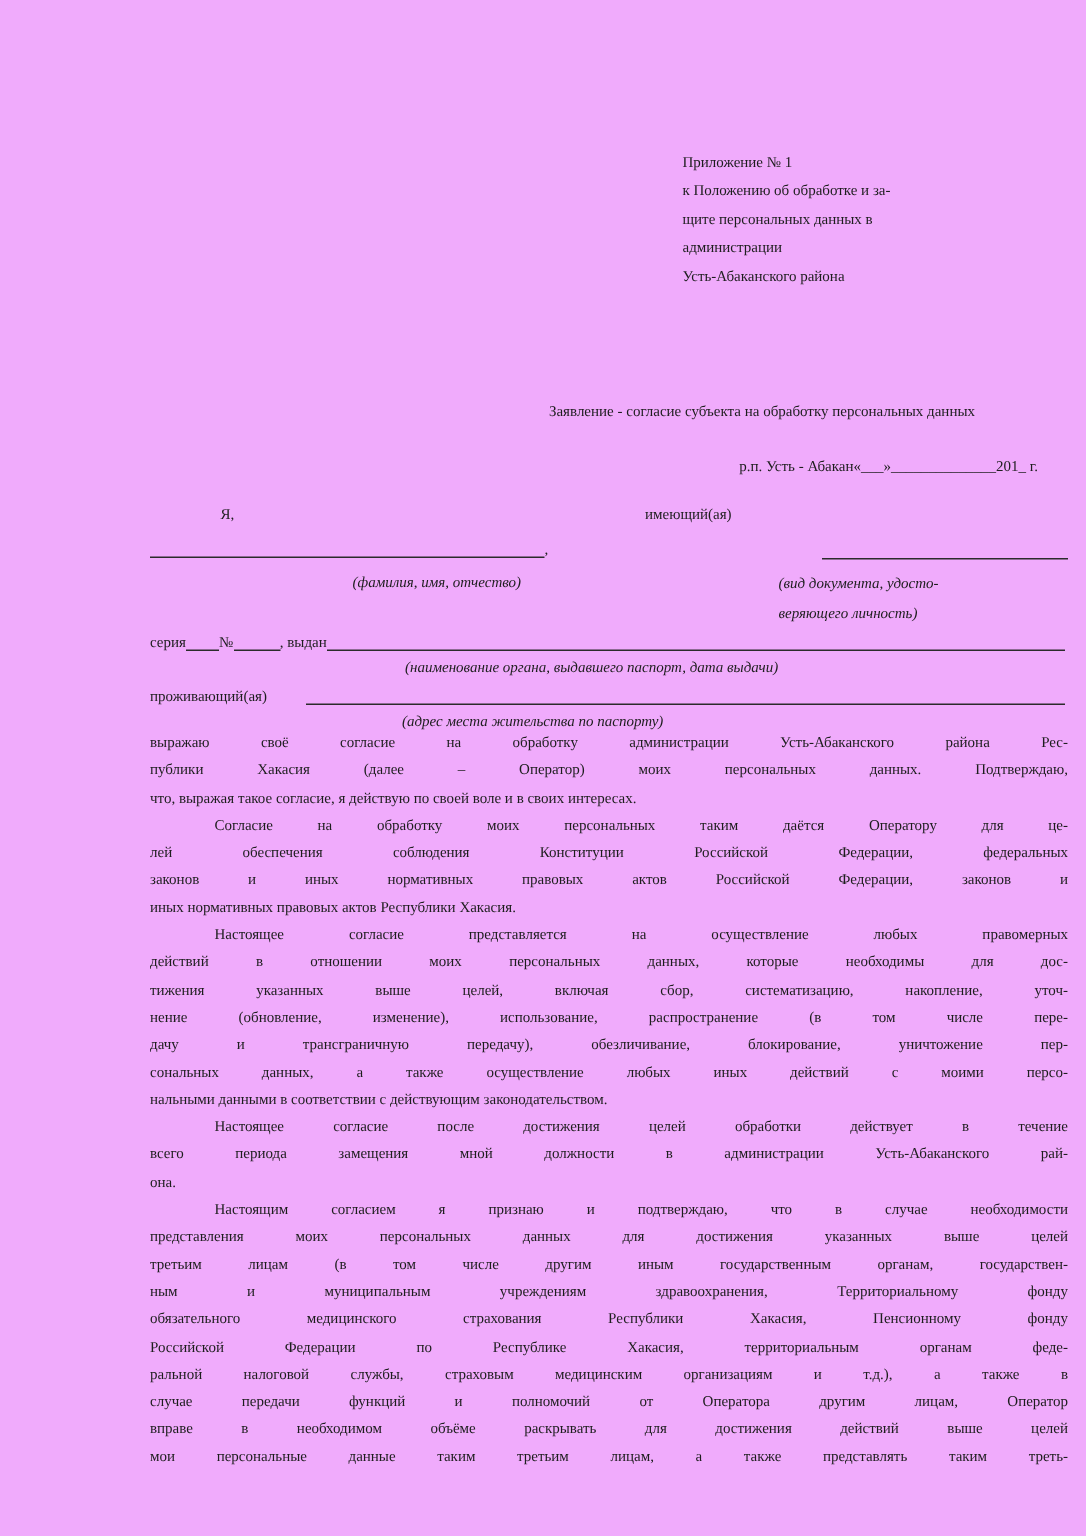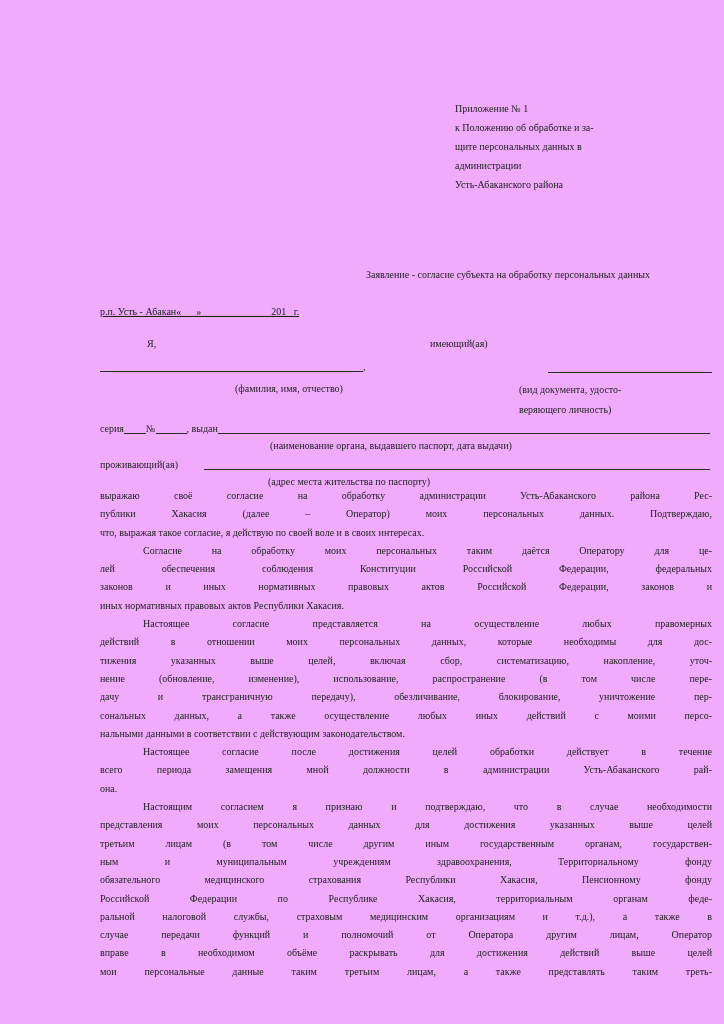--- a/index.html
+++ b/index.html
@@ -28,36 +28,35 @@
     width: 550px;
     text-align: right;
     line-height: 20px;
   }
   
   .date-row {
     position: absolute;
     left: 100px; top: 302px;
     width: 592px;
     display: flex;
-    justify-content: flex-start;
+    justify-content: flex-end;
     line-height: 20px;
     white-space: nowrap;
-    text-decoration: underline;
   }
   
   .abs { position: absolute; white-space: nowrap; }
   .flexrow {
     position: absolute;
     display: flex;
     align-items: flex-end;
     height: 17px;
   }
   .blank { border-bottom: 1px solid #2b2b2b; height: 15px; display: inline-block; }
   .grow { flex: 1 1 auto; }
-  .caption { position: absolute; white-space: nowrap; line-height: 19.5px; }
+  .caption { position: absolute; white-space: nowrap; line-height: 19.5px; font-style: italic; }
   
   .body-text {
     position: absolute;
     left: 100px; top: 487px;
     width: 612px;
     line-height: 18.3px;
   }
   .paragraph { margin: 0; }
   .paragraph .line { text-align: justify; text-align-last: justify; }
   .paragraph .line.last { text-align-last: left; }

